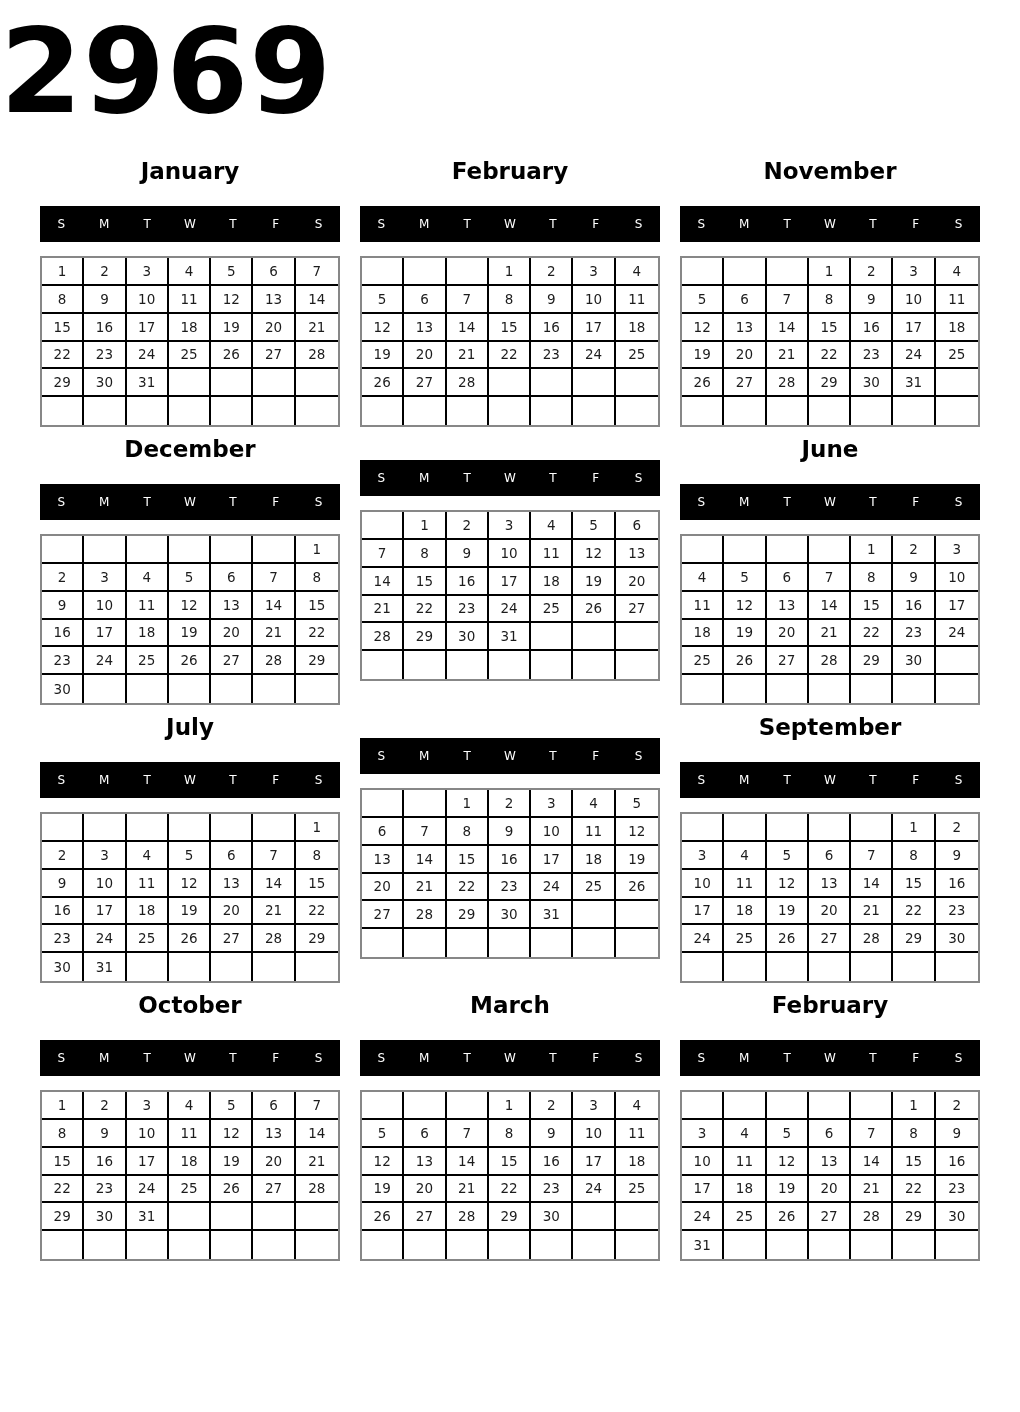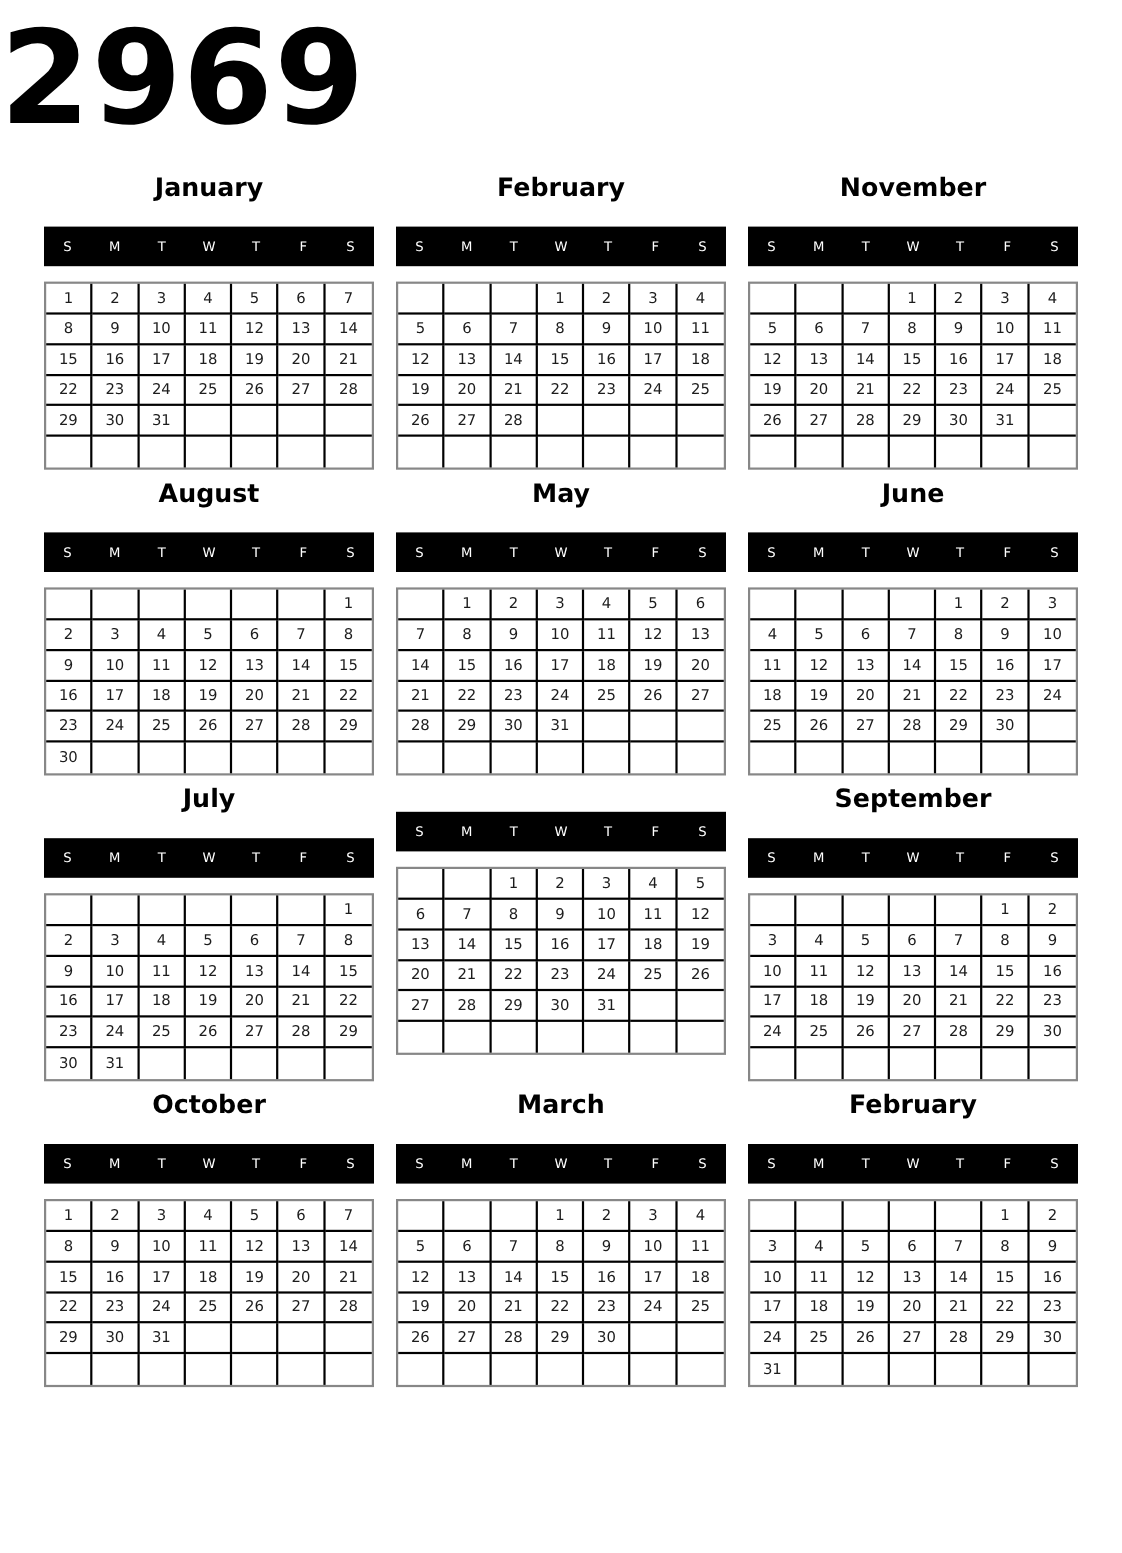--- a/index.html
+++ b/index.html
@@ -252,78 +252,77 @@
           <div class="cell"></div>
           <div class="cell"></div>
           <div class="cell"></div>
           <div class="cell"></div>
           <div class="cell"></div>
           <div class="cell"></div>
         </div>
   </div>
 
   <div class="month">
-    <div class="month-title">August</div>
-    <div class="dow-header">
-          <span class="dow">S</span>
-          <span class="dow">M</span>
-          <span class="dow">T</span>
-          <span class="dow">W</span>
-          <span class="dow">T</span>
-          <span class="dow">F</span>
-          <span class="dow">S</span>
-        </div>
-    <div class="day-grid">
-          <div class="cell"></div>
-          <div class="cell"></div>
-          <div class="cell"></div>
-          <div class="cell"></div>
-          <div class="cell"></div>
-          <div class="cell"></div>
-          <div class="cell">1</div>
-          <div class="cell">2</div>
-          <div class="cell">3</div>
-          <div class="cell">4</div>
-          <div class="cell">5</div>
-          <div class="cell">6</div>
-          <div class="cell">7</div>
-          <div class="cell">8</div>
-          <div class="cell">9</div>
-          <div class="cell">10</div>
-          <div class="cell">11</div>
-          <div class="cell">12</div>
-          <div class="cell">13</div>
-          <div class="cell">14</div>
-          <div class="cell">15</div>
-          <div class="cell">16</div>
-          <div class="cell">17</div>
-          <div class="cell">18</div>
-          <div class="cell">19</div>
-          <div class="cell">20</div>
-          <div class="cell">21</div>
-          <div class="cell">22</div>
-          <div class="cell">23</div>
-          <div class="cell">24</div>
-          <div class="cell">25</div>
-          <div class="cell">26</div>
-          <div class="cell">27</div>
-          <div class="cell">28</div>
-          <div class="cell">29</div>
-          <div class="cell">30</div>
-          <div class="cell"></div>
-          <div class="cell"></div>
-          <div class="cell"></div>
-          <div class="cell"></div>
-          <div class="cell"></div>
-          <div class="cell"></div>
-        </div>
-  </div>
-
-  <div class="month">
-    <div class="month-title">May</div>
+    <div class="month-title">December</div>
+    <div class="dow-header">
+          <span class="dow">S</span>
+          <span class="dow">M</span>
+          <span class="dow">T</span>
+          <span class="dow">W</span>
+          <span class="dow">T</span>
+          <span class="dow">F</span>
+          <span class="dow">S</span>
+        </div>
+    <div class="day-grid">
+          <div class="cell"></div>
+          <div class="cell"></div>
+          <div class="cell"></div>
+          <div class="cell"></div>
+          <div class="cell"></div>
+          <div class="cell"></div>
+          <div class="cell">1</div>
+          <div class="cell">2</div>
+          <div class="cell">3</div>
+          <div class="cell">4</div>
+          <div class="cell">5</div>
+          <div class="cell">6</div>
+          <div class="cell">7</div>
+          <div class="cell">8</div>
+          <div class="cell">9</div>
+          <div class="cell">10</div>
+          <div class="cell">11</div>
+          <div class="cell">12</div>
+          <div class="cell">13</div>
+          <div class="cell">14</div>
+          <div class="cell">15</div>
+          <div class="cell">16</div>
+          <div class="cell">17</div>
+          <div class="cell">18</div>
+          <div class="cell">19</div>
+          <div class="cell">20</div>
+          <div class="cell">21</div>
+          <div class="cell">22</div>
+          <div class="cell">23</div>
+          <div class="cell">24</div>
+          <div class="cell">25</div>
+          <div class="cell">26</div>
+          <div class="cell">27</div>
+          <div class="cell">28</div>
+          <div class="cell">29</div>
+          <div class="cell">30</div>
+          <div class="cell"></div>
+          <div class="cell"></div>
+          <div class="cell"></div>
+          <div class="cell"></div>
+          <div class="cell"></div>
+          <div class="cell"></div>
+        </div>
+  </div>
+
+  <div class="month">
     <div class="dow-header">
           <span class="dow">S</span>
           <span class="dow">M</span>
           <span class="dow">T</span>
           <span class="dow">W</span>
           <span class="dow">T</span>
           <span class="dow">F</span>
           <span class="dow">S</span>
         </div>
     <div class="day-grid">

